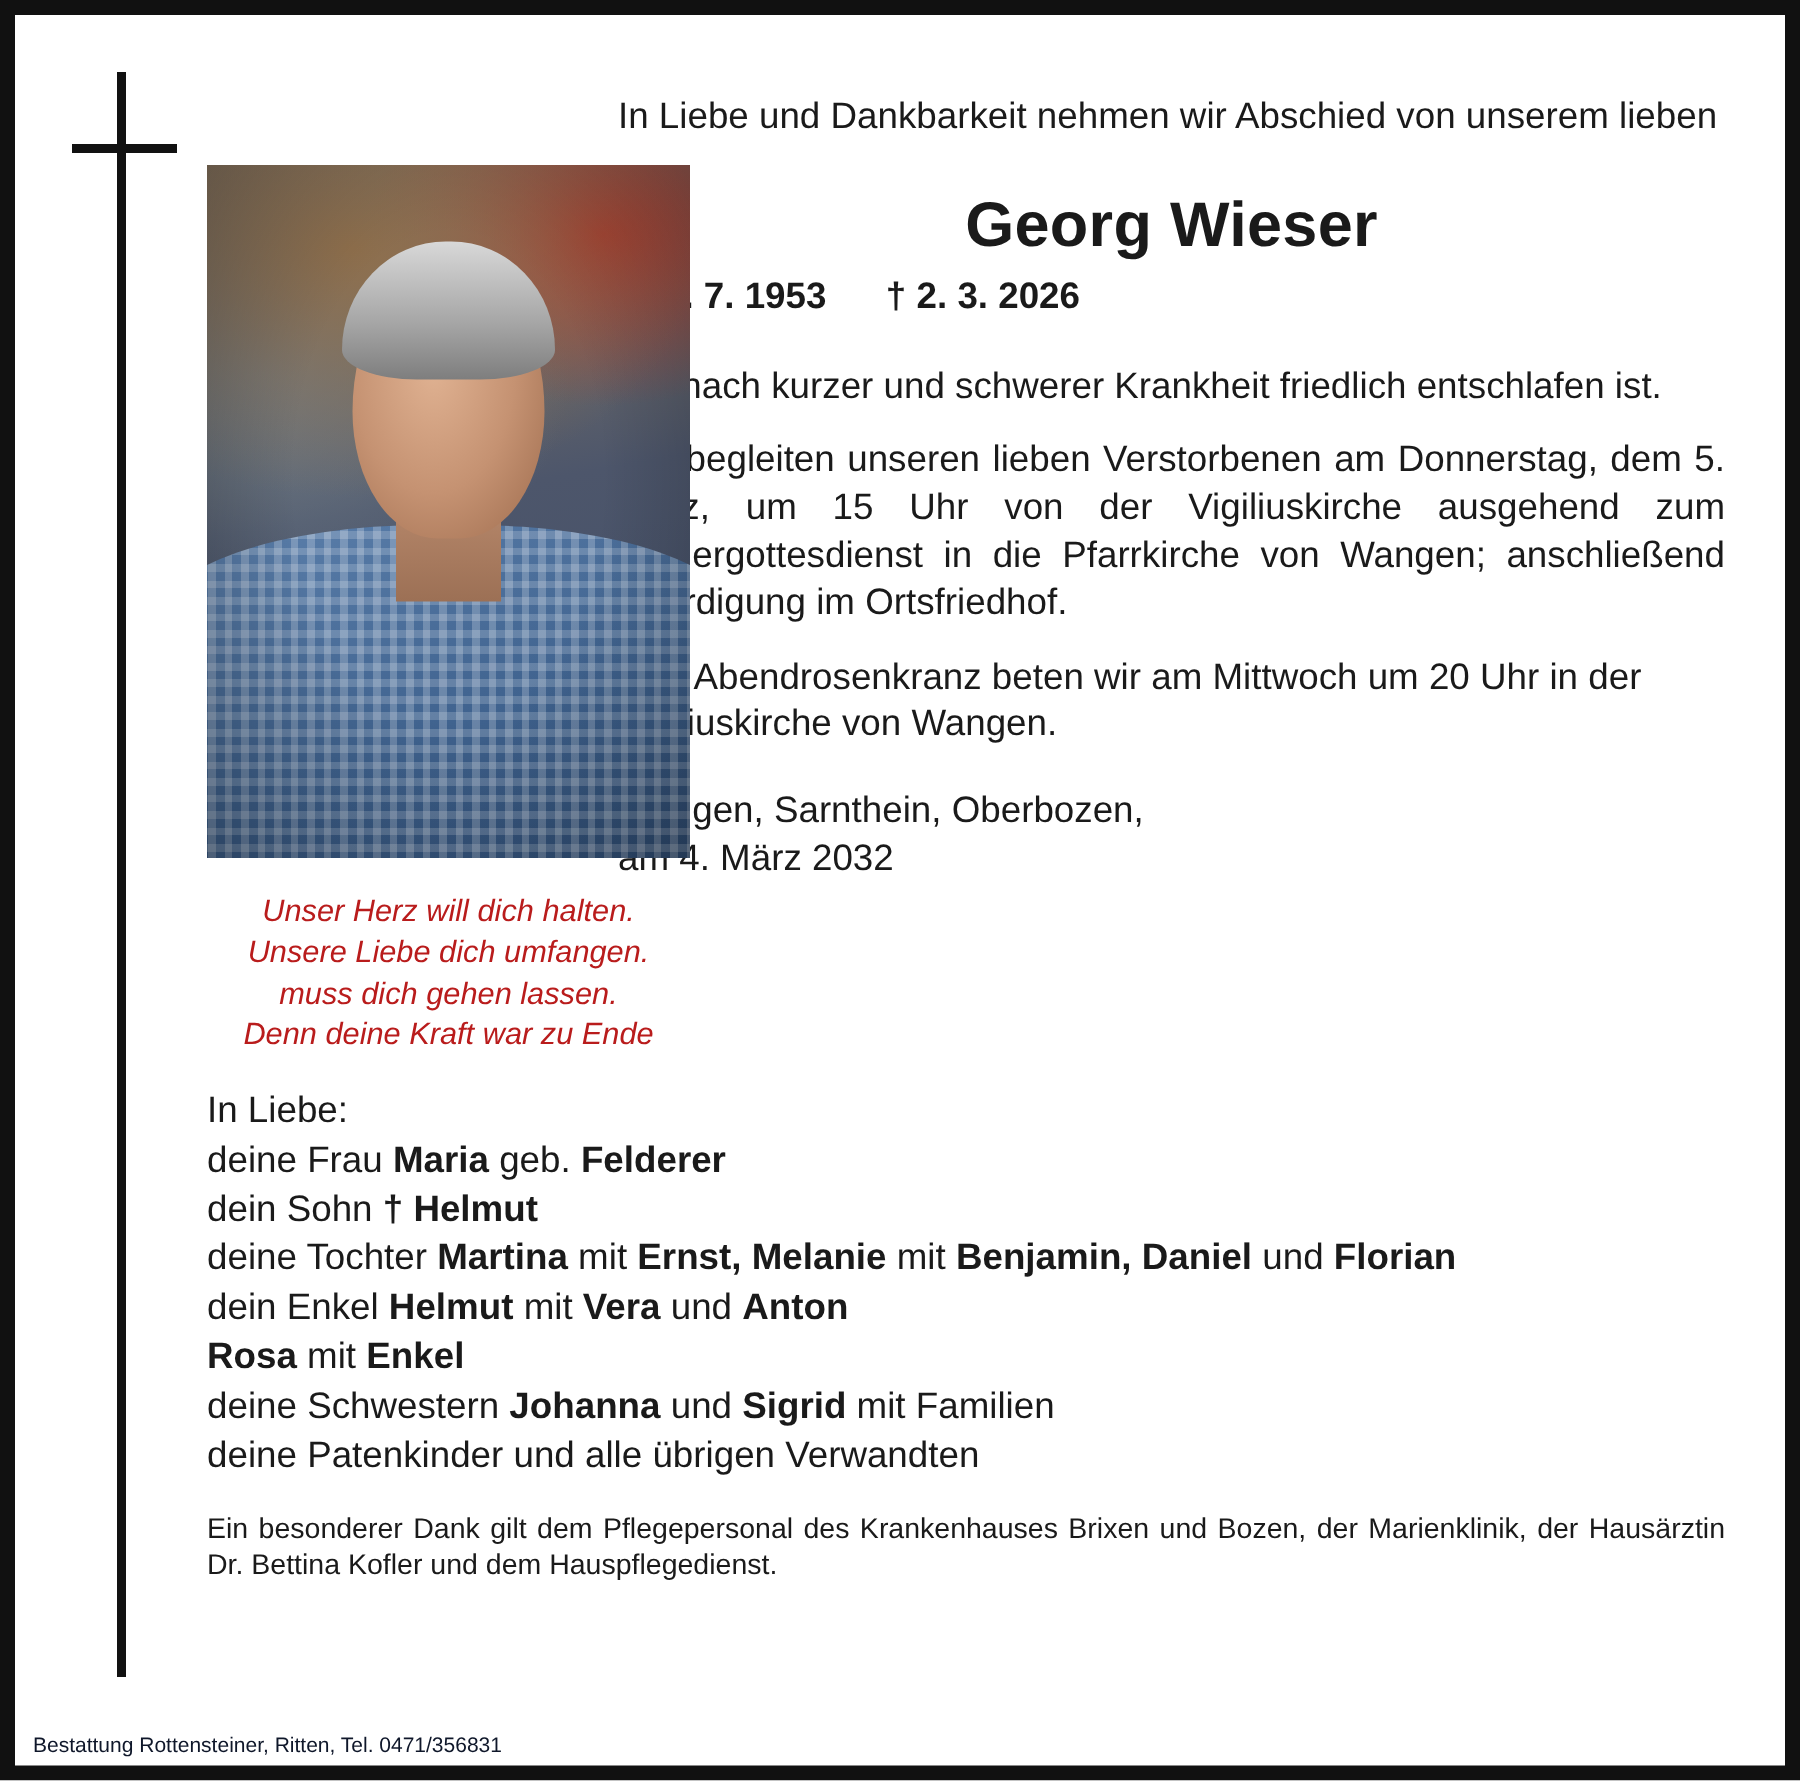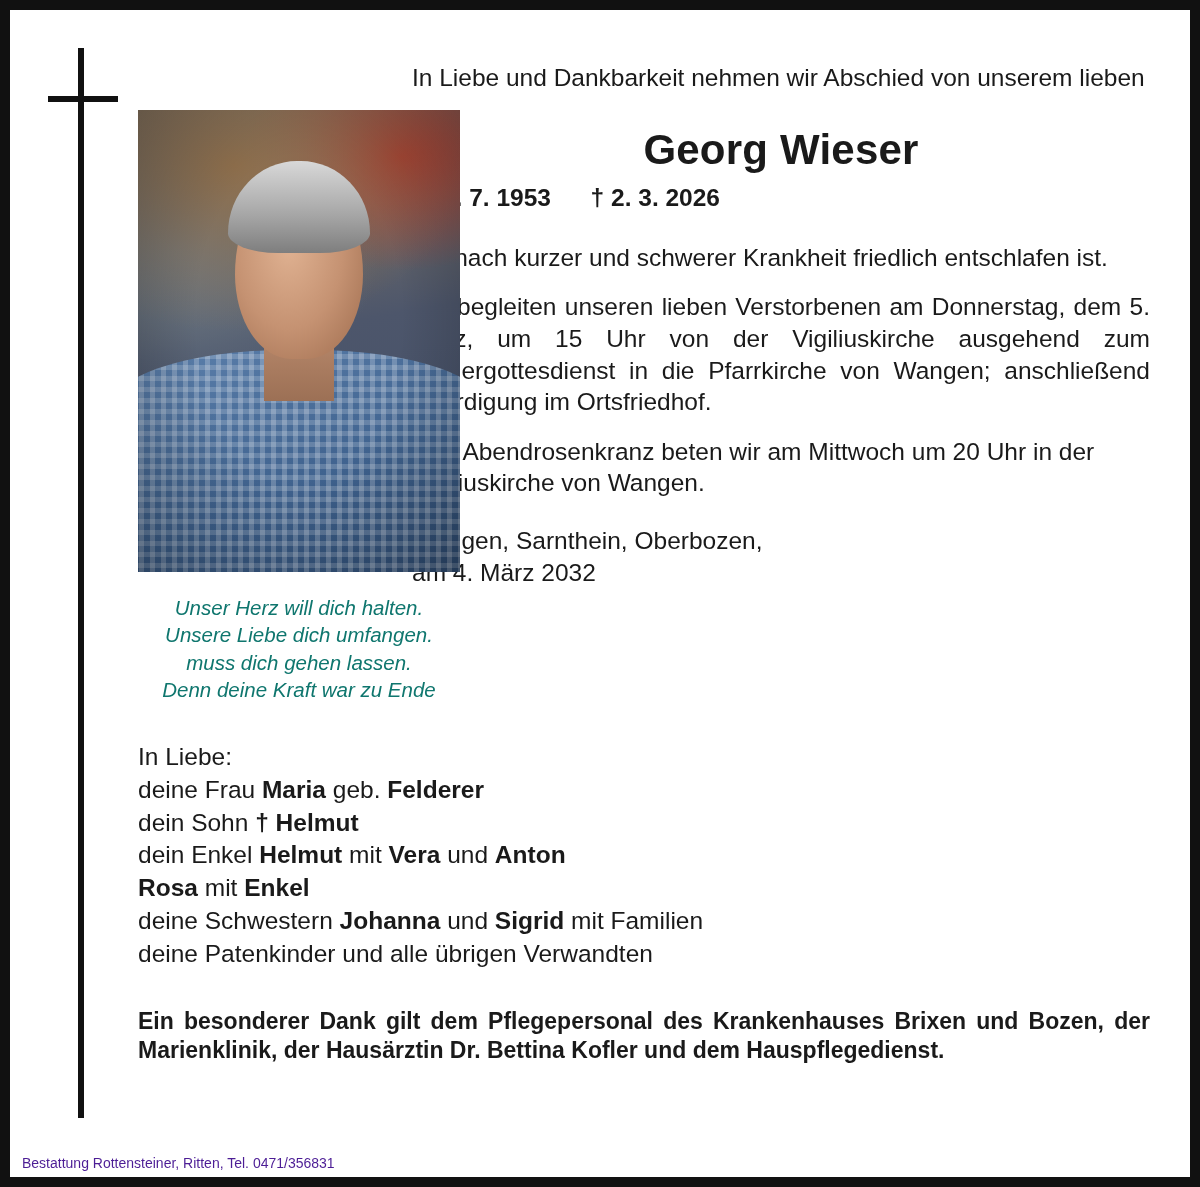--- a/index.html
+++ b/index.html
@@ -133,21 +133,21 @@
     background: radial-gradient(ellipse at 50% 45%, rgba(0,0,0,0) 45%, rgba(0,0,0,.28) 100%);
   }
 
   .verse {
     margin-top: 22px;
     width: 322px;
     text-align: center;
     font-style: italic;
     font-size: 20.5px;
     line-height: 1.33;
-    color: #0f766e;
+    color: #b91c1c;
   }
 
   .right-col {
     flex: 1 1 auto;
     padding-left: 28px;
     padding-right: 6px;
     box-sizing: border-box;
   }
 
   .intro {
@@ -180,44 +180,43 @@
     text-justify: inter-word;
   }
   .para.last { text-align: left; }
   .place {
     font-size: 24.5px;
     line-height: 1.29;
     margin-top: 26px;
   }
 
   .family {
-    margin-top: 38px;
+    margin-top: 22px;
     padding-left: 94px;
     font-size: 24.5px;
     line-height: 1.34;
   }
   .family b { font-weight: bold; }
 
   .thanks {
-    margin-top: 36px;
+    margin-top: 20px;
     padding-left: 94px;
     padding-right: 6px;
-    font-size: 23px;
+    font-size: 19px;
     line-height: 1.29;
     text-align: justify;
     text-justify: inter-word;
-    font-weight: bold;
   }
 
   .footer {
     position: absolute;
     left: 12px;
     bottom: 6px;
     font-size: 14px;
-    color: #4c1d95;
+    color: #0f172a;
   }
 </style>
 </head>
 <body>
 
 <div class="obituary">
 
   <div class="cross">
     <div class="vbar"></div>
     <div class="hbar"></div>
@@ -266,20 +265,21 @@
         </div>
       </div>
 
     </div>
 
     <div class="family">
       <div>In Liebe:</div>
       <div id="family-lines">
           <div><span>deine Frau </span><b>Maria</b><span> geb. </span><b>Felderer</b></div>
           <div><span>dein Sohn </span><b>† Helmut</b></div>
+          <div><span>deine Tochter </span><b>Martina</b><span> mit </span><b>Ernst, Melanie</b><span> mit </span><b>Benjamin, Daniel</b><span> und </span><b>Florian</b></div>
           <div><span>dein Enkel </span><b>Helmut</b><span> mit </span><b>Vera</b><span> und </span><b>Anton</b></div>
           <div><b>Rosa</b><span> mit </span><b>Enkel</b></div>
           <div><span>deine Schwestern </span><b>Johanna</b><span> und </span><b>Sigrid</b><span> mit Familien</span></div>
           <div><span>deine Patenkinder und alle übrigen Verwandten</span></div>
         </div>
     </div>
 
     <div class="thanks">Ein besonderer Dank gilt dem Pflegepersonal des Krankenhauses Brixen und Bozen, der Marienklinik, der Hausärztin Dr. Bettina Kofler und dem Hauspflegedienst.</div>
 
   </div>

